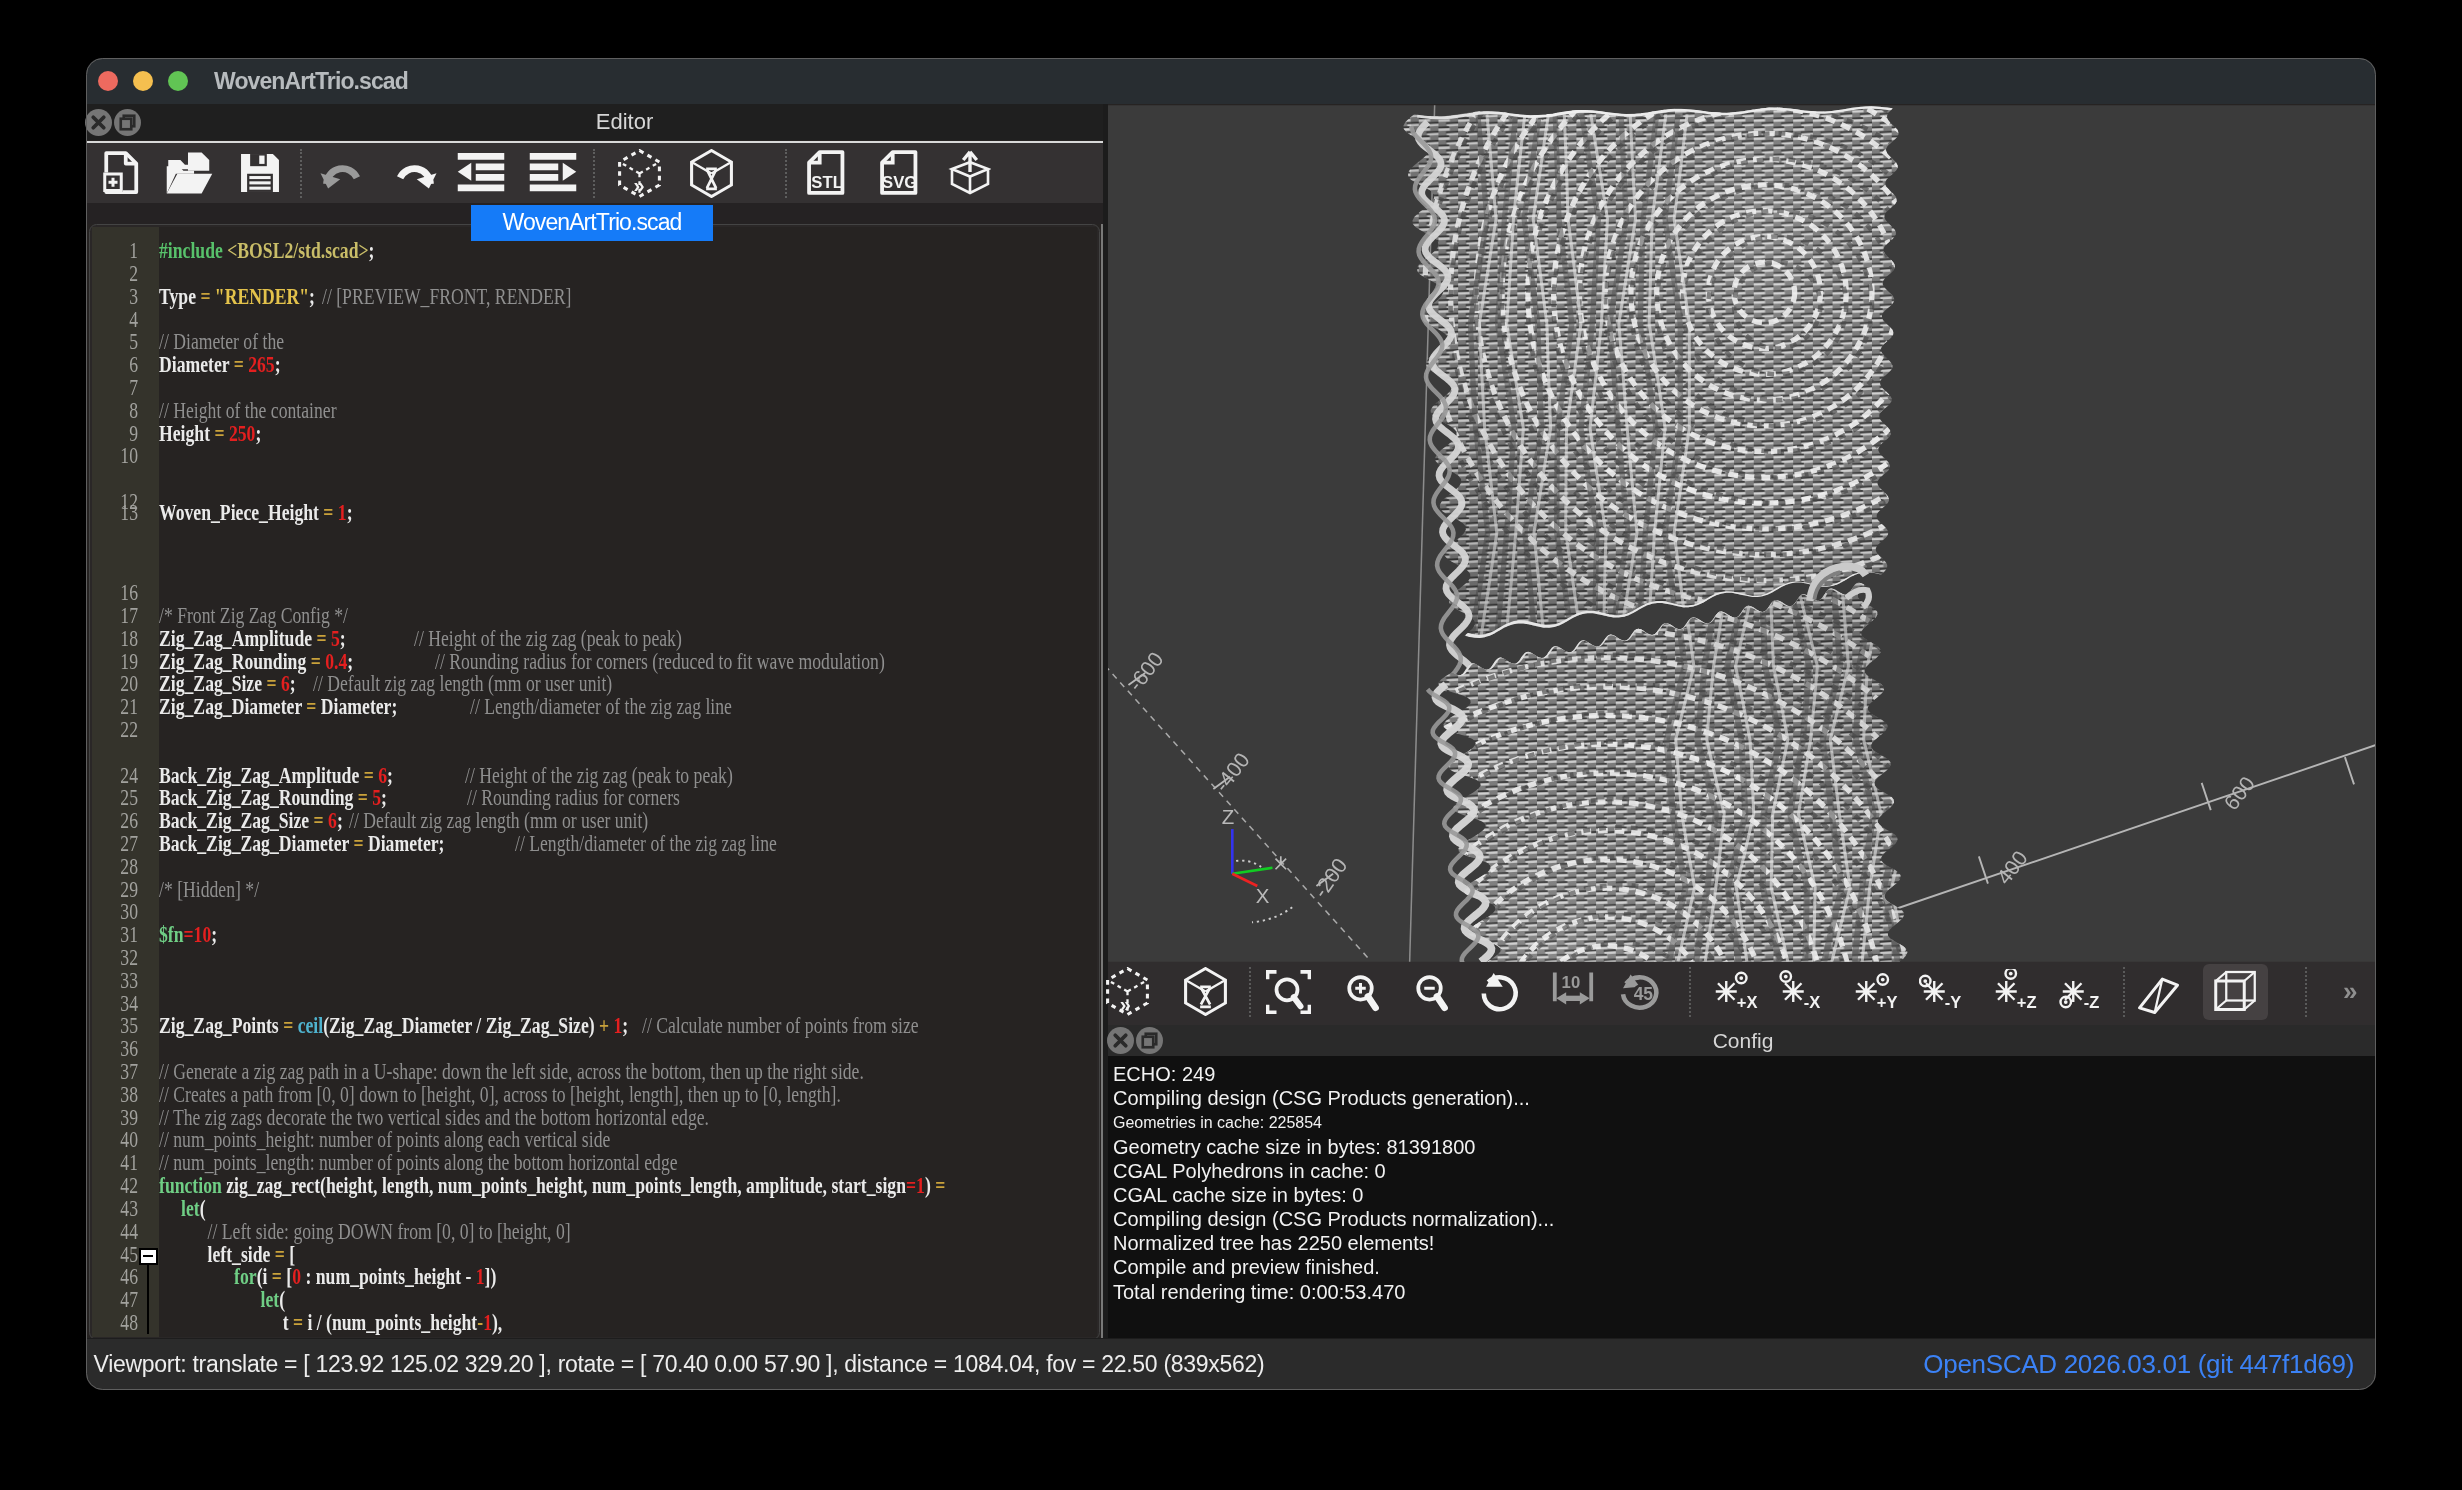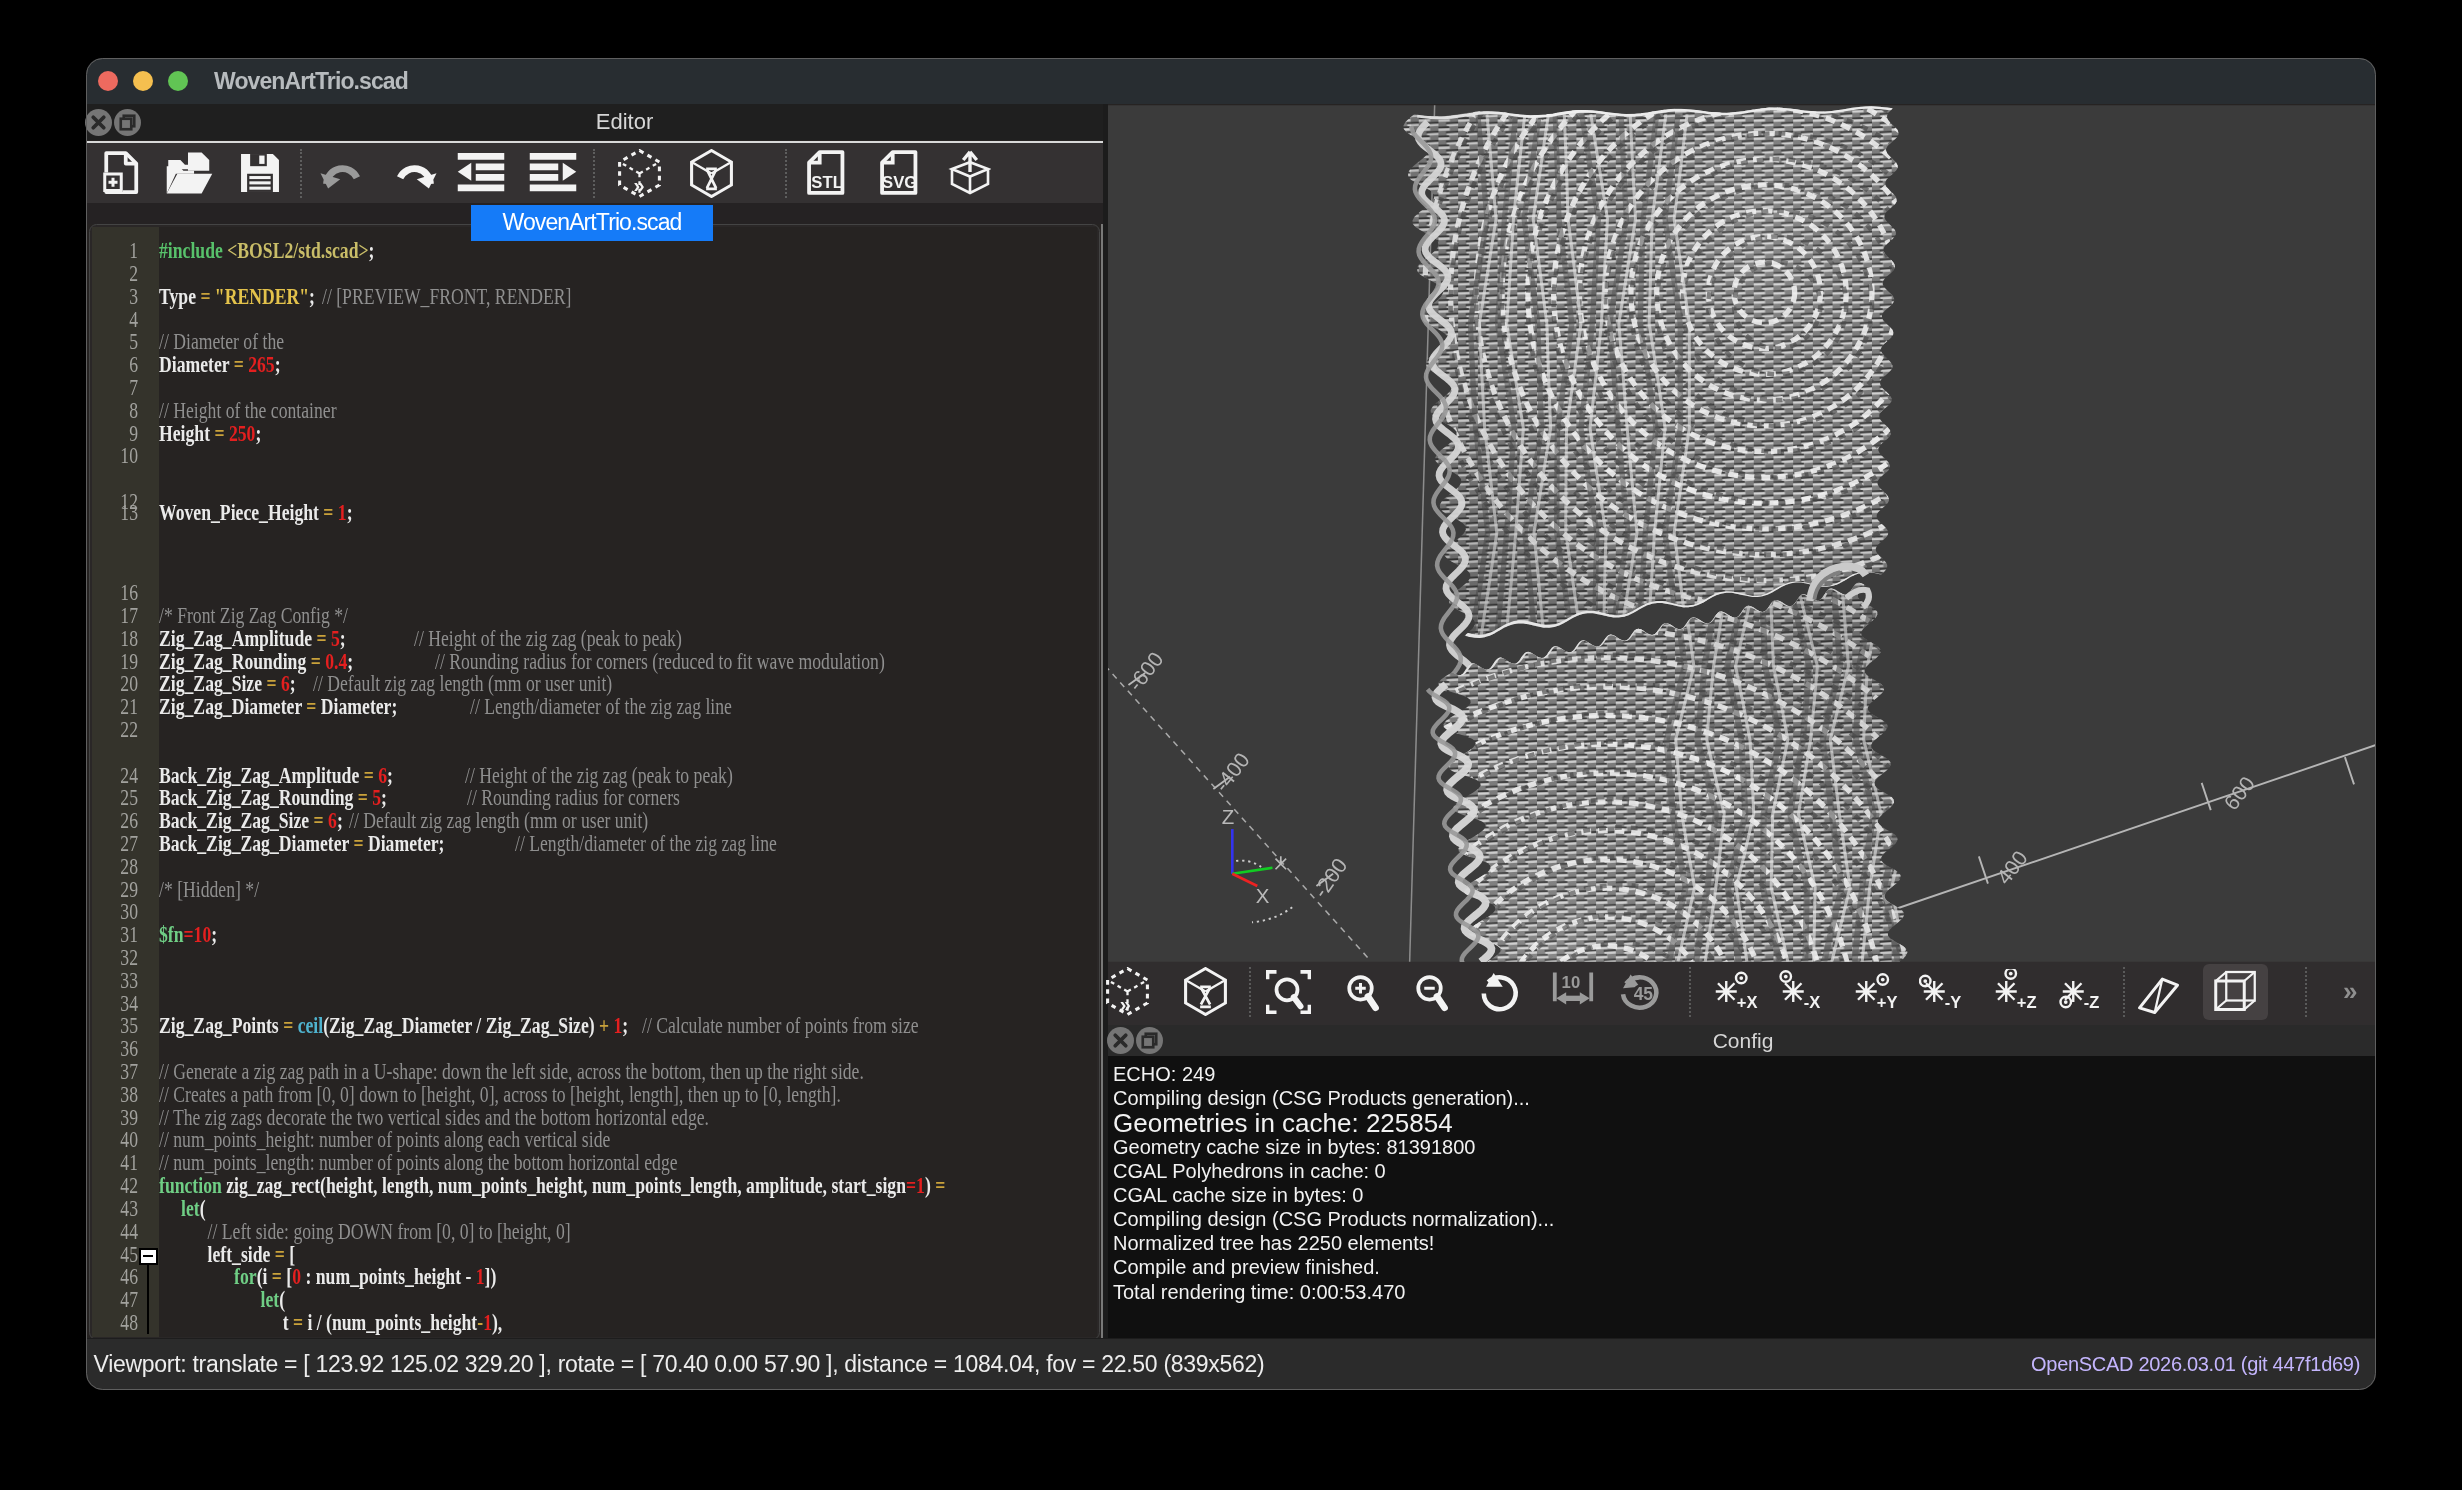--- a/index.html
+++ b/index.html
@@ -31,21 +31,21 @@
       font-size:23px;text-align:center;line-height:35px;letter-spacing:-0.9px">WovenArtTrio.scad</div>
 
  <div class="abs" style="left:3px;top:166px;width:1011px;height:1116px;background:#2a2727;
       border:1.5px solid #444;border-radius:7.6px"></div>
  <div class="abs" style="left:6px;top:169px;width:1005px;height:1110px;background:#262322;overflow:hidden">
    <div class="abs" style="left:0;top:0;width:67px;height:1110px;background:#34332b"></div>
  </div>
 
  <div class="abs" style="left:0;top:1280px;width:2290px;height:52px;background:#2b2b2b;border-top:1.5px solid #1d1d1d"></div>
  <div class="abs" style="left:7.6px;top:1280px;height:52px;line-height:52px;font-size:23px;letter-spacing:-0.3px;color:#ededed">Viewport: translate = [ 123.92 125.02 329.20 ], rotate = [ 70.40 0.00 57.90 ], distance = 1084.04, fov = 22.50 (839x562)</div>
- <div class="abs" style="right:16px;top:1280px;height:52px;line-height:52px;font-size:20px;letter-spacing:-0.3px;color:#c4b5fd">OpenSCAD 2026.03.01 (git 447f1d69)</div>
+ <div class="abs" style="right:22px;top:1280px;height:52px;line-height:52px;font-size:26px;letter-spacing:-0.3px;color:#3b82f6">OpenSCAD 2026.03.01 (git 447f1d69)</div>
 
  <div class="abs" style="left:1017px;top:46px;width:4.5px;height:1234px;background:#1c1c1c"></div>
  <div class="abs" style="left:1022px;top:903px;width:1268px;height:64px;background:#302d2e"></div>
  <div class="abs" style="left:1022px;top:967px;width:1268px;height:32px;background:#2a2a2a"></div>
  <div class="abs" style="left:1022px;top:998px;width:1268px;height:282px;background:#101010"></div>
  <div class="abs" style="left:1600px;top:967px;width:114px;height:32px;line-height:32px;text-align:center;font-size:21px;color:#d6d6d6">Config</div>
 </div>
 <div id="codewrap" class="abs" style="left:89px;top:227px;width:1008px;height:1110px;overflow:hidden">
 <div class="cl" style="top:12px"><span class="num">1</span><span class="ct c0"><span style="color:#58c16b;font-weight:700">#include</span><span style="color:#eaeaea;font-weight:700"> </span><span style="color:#c9bd68;font-weight:700">&lt;BOSL2/std.scad&gt;</span><span style="color:#eaeaea;font-weight:700">;</span></span></div>
 <div class="cl" style="top:35px">
@@ -475,21 +475,21 @@
 <svg width="27" height="27" viewBox="0 0 36 36" style="position:absolute;left:1107px;top:1027px">
     <path d="M11 11 L25 25 M25 11 L11 25" stroke="#2a2a2a" stroke-width="5" stroke-linecap="round"></path>
   </svg>
 <div style="position:absolute;left:1136px;top:1027px;width:27px;height:27px;border-radius:50%;background:#757575"></div>
 <svg width="27" height="27" viewBox="0 0 36 36" style="position:absolute;left:1136px;top:1027px">
     <rect x="13" y="9" width="14" height="14" fill="none" stroke="#2a2a2a" stroke-width="3.5"></rect>
     <rect x="9" y="13" width="14" height="14" fill="#757575" stroke="#2a2a2a" stroke-width="3.5"></rect>
   </svg>
 <div class="abs" style="left:1113px;top:1062px;height:24px;line-height:24px;color:#f2f2f2;font-size:20px">ECHO: 249</div>
 <div class="abs" style="left:1113px;top:1086px;height:24px;line-height:24px;color:#f2f2f2;font-size:20px">Compiling design (CSG Products generation)...</div>
-<div class="abs" style="left:1113px;top:1111px;height:24px;line-height:24px;color:#f2f2f2;font-size:26px">Geometries in cache: 225854</div>
+<div class="abs" style="left:1113px;top:1111px;height:24px;line-height:24px;color:#f2f2f2;font-size:16px">Geometries in cache: 225854</div>
 <div class="abs" style="left:1113px;top:1135px;height:24px;line-height:24px;color:#f2f2f2;font-size:20px">Geometry cache size in bytes: 81391800</div>
 <div class="abs" style="left:1113px;top:1159px;height:24px;line-height:24px;color:#f2f2f2;font-size:20px">CGAL Polyhedrons in cache: 0</div>
 <div class="abs" style="left:1113px;top:1183px;height:24px;line-height:24px;color:#f2f2f2;font-size:20px">CGAL cache size in bytes: 0</div>
 <div class="abs" style="left:1113px;top:1207px;height:24px;line-height:24px;color:#f2f2f2;font-size:20px">Compiling design (CSG Products normalization)...</div>
 <div class="abs" style="left:1113px;top:1231px;height:24px;line-height:24px;color:#f2f2f2;font-size:20px">Normalized tree has 2250 elements!</div>
 <div class="abs" style="left:1113px;top:1255px;height:24px;line-height:24px;color:#f2f2f2;font-size:20px">Compile and preview finished.</div>
 <div class="abs" style="left:1113px;top:1280px;height:24px;line-height:24px;color:#f2f2f2;font-size:20px">Total rendering time: 0:00:53.470</div>
 <div id="winborder" style="position:absolute;left:86px;top:58px;width:2290px;height:1332px;border-radius:16.7px;border:1.5px solid #5f5f5f;pointer-events:none"></div>
 
 </body></html>

